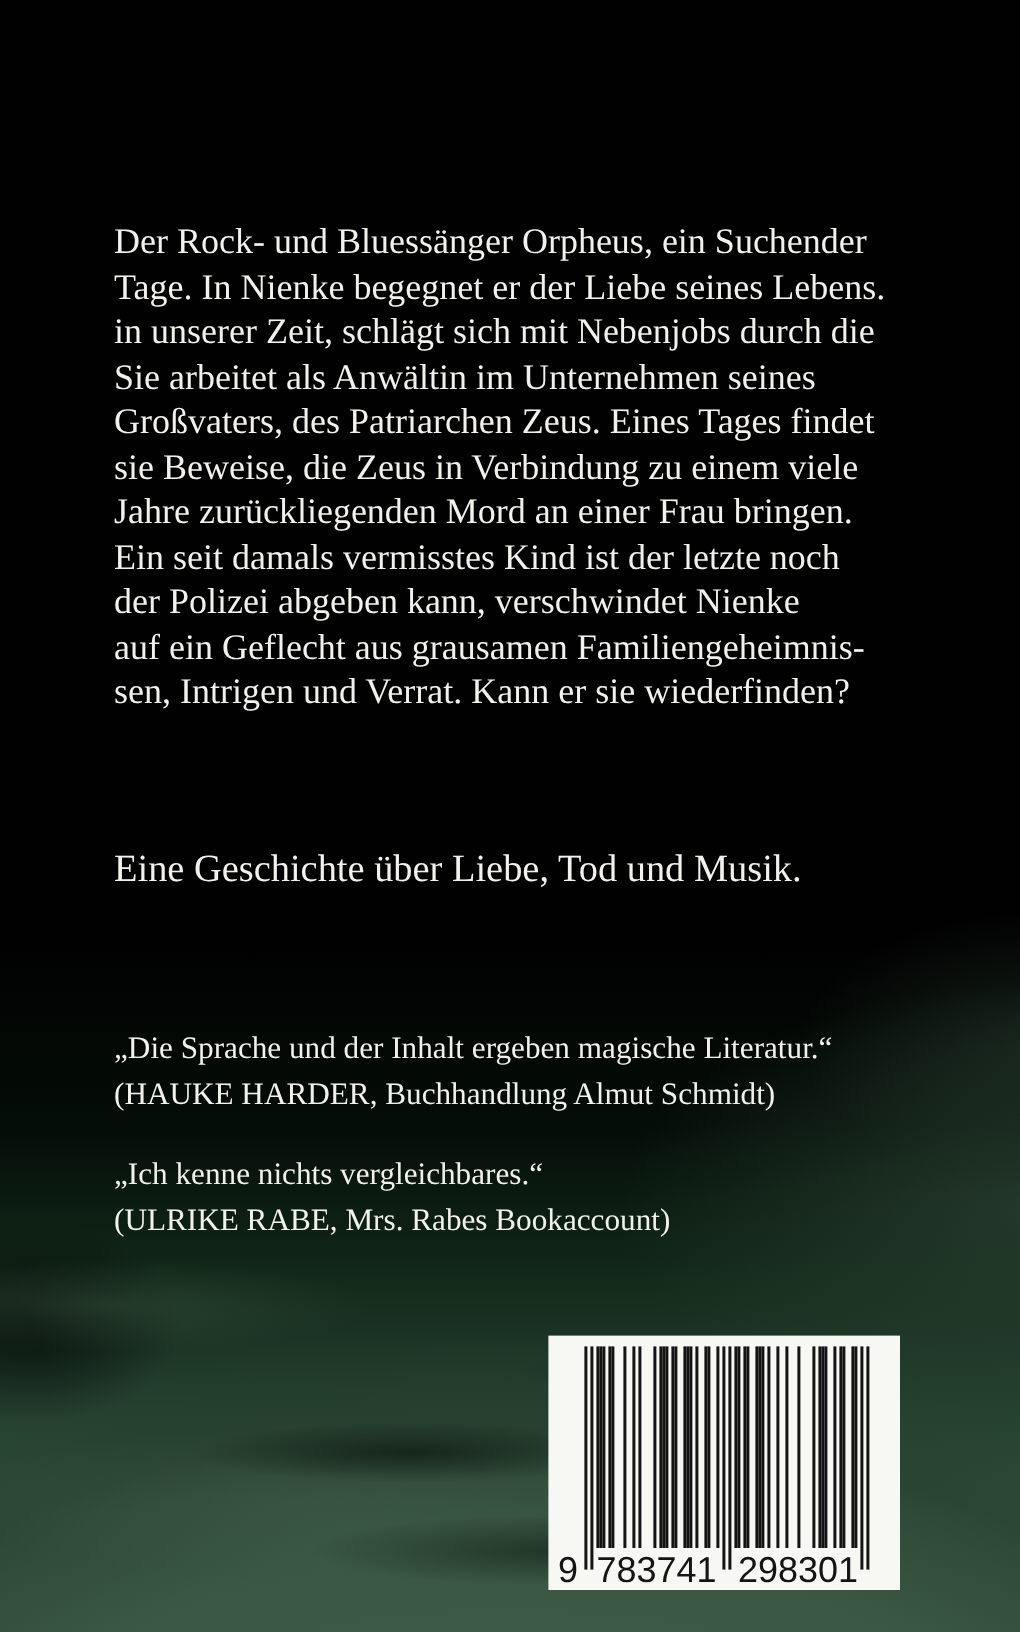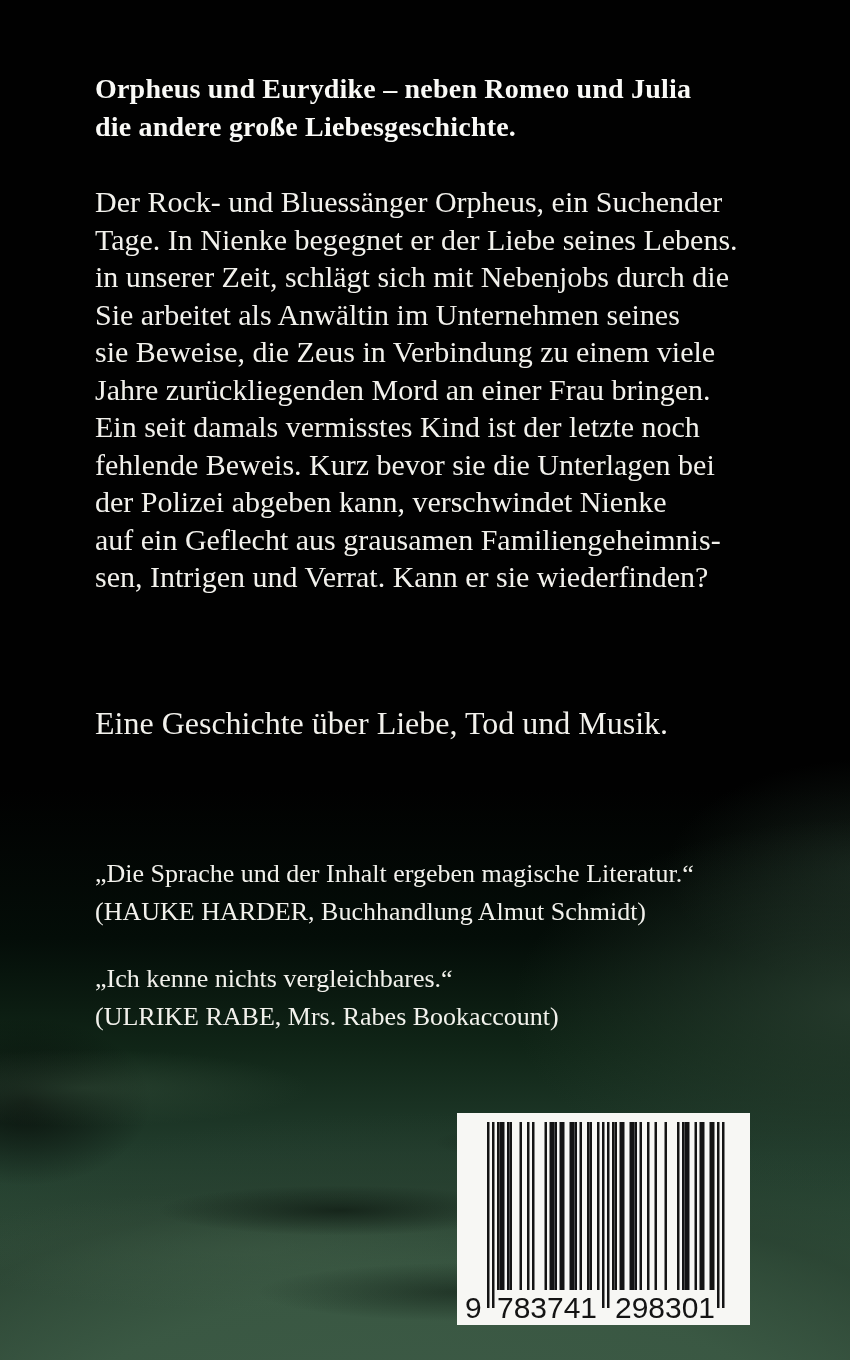--- a/index.html
+++ b/index.html
@@ -42,34 +42,30 @@
     position:absolute;left:457px;top:1113px;width:293px;height:212px;
     background:#f7f7f4;
   }
   .barcode-box svg{display:block;width:293px;height:212px;}
 </style>
 </head>
 <body>
 
 <div class="cover">
 
-  <div class="headline">
-    <div>Orpheus und Eurydike – neben Romeo und Julia</div>
-    <div>die andere große Liebesgeschichte.</div>
-  </div>
 
   <div class="synopsis">
     <div>Der Rock- und Bluessänger Orpheus, ein Suchender</div>
     <div>Tage. In Nienke begegnet er der Liebe seines Lebens.</div>
     <div>in unserer Zeit, schlägt sich mit Nebenjobs durch die</div>
     <div>Sie arbeitet als Anwältin im Unternehmen seines</div>
+    <div>Großvaters, des Patriarchen Zeus. Eines Tages findet</div>
     <div>sie Beweise, die Zeus in Verbindung zu einem viele</div>
     <div>Jahre zurückliegenden Mord an einer Frau bringen.</div>
     <div>Ein seit damals vermisstes Kind ist der letzte noch</div>
-    <div>fehlende Beweis. Kurz bevor sie die Unterlagen bei</div>
     <div>der Polizei abgeben kann, verschwindet Nienke</div>
     <div>auf ein Geflecht aus grausamen Familiengeheimnis-</div>
     <div>sen, Intrigen und Verrat. Kann er sie wiederfinden?</div>
   </div>
 
   <div class="tagline">Eine Geschichte über Liebe, Tod und Musik.</div>
 
   <div class="quote q1">
     <div>„Die Sprache und der Inhalt ergeben magische Literatur.“</div>
     <div>(HAUKE HARDER, Buchhandlung Almut Schmidt)</div>

